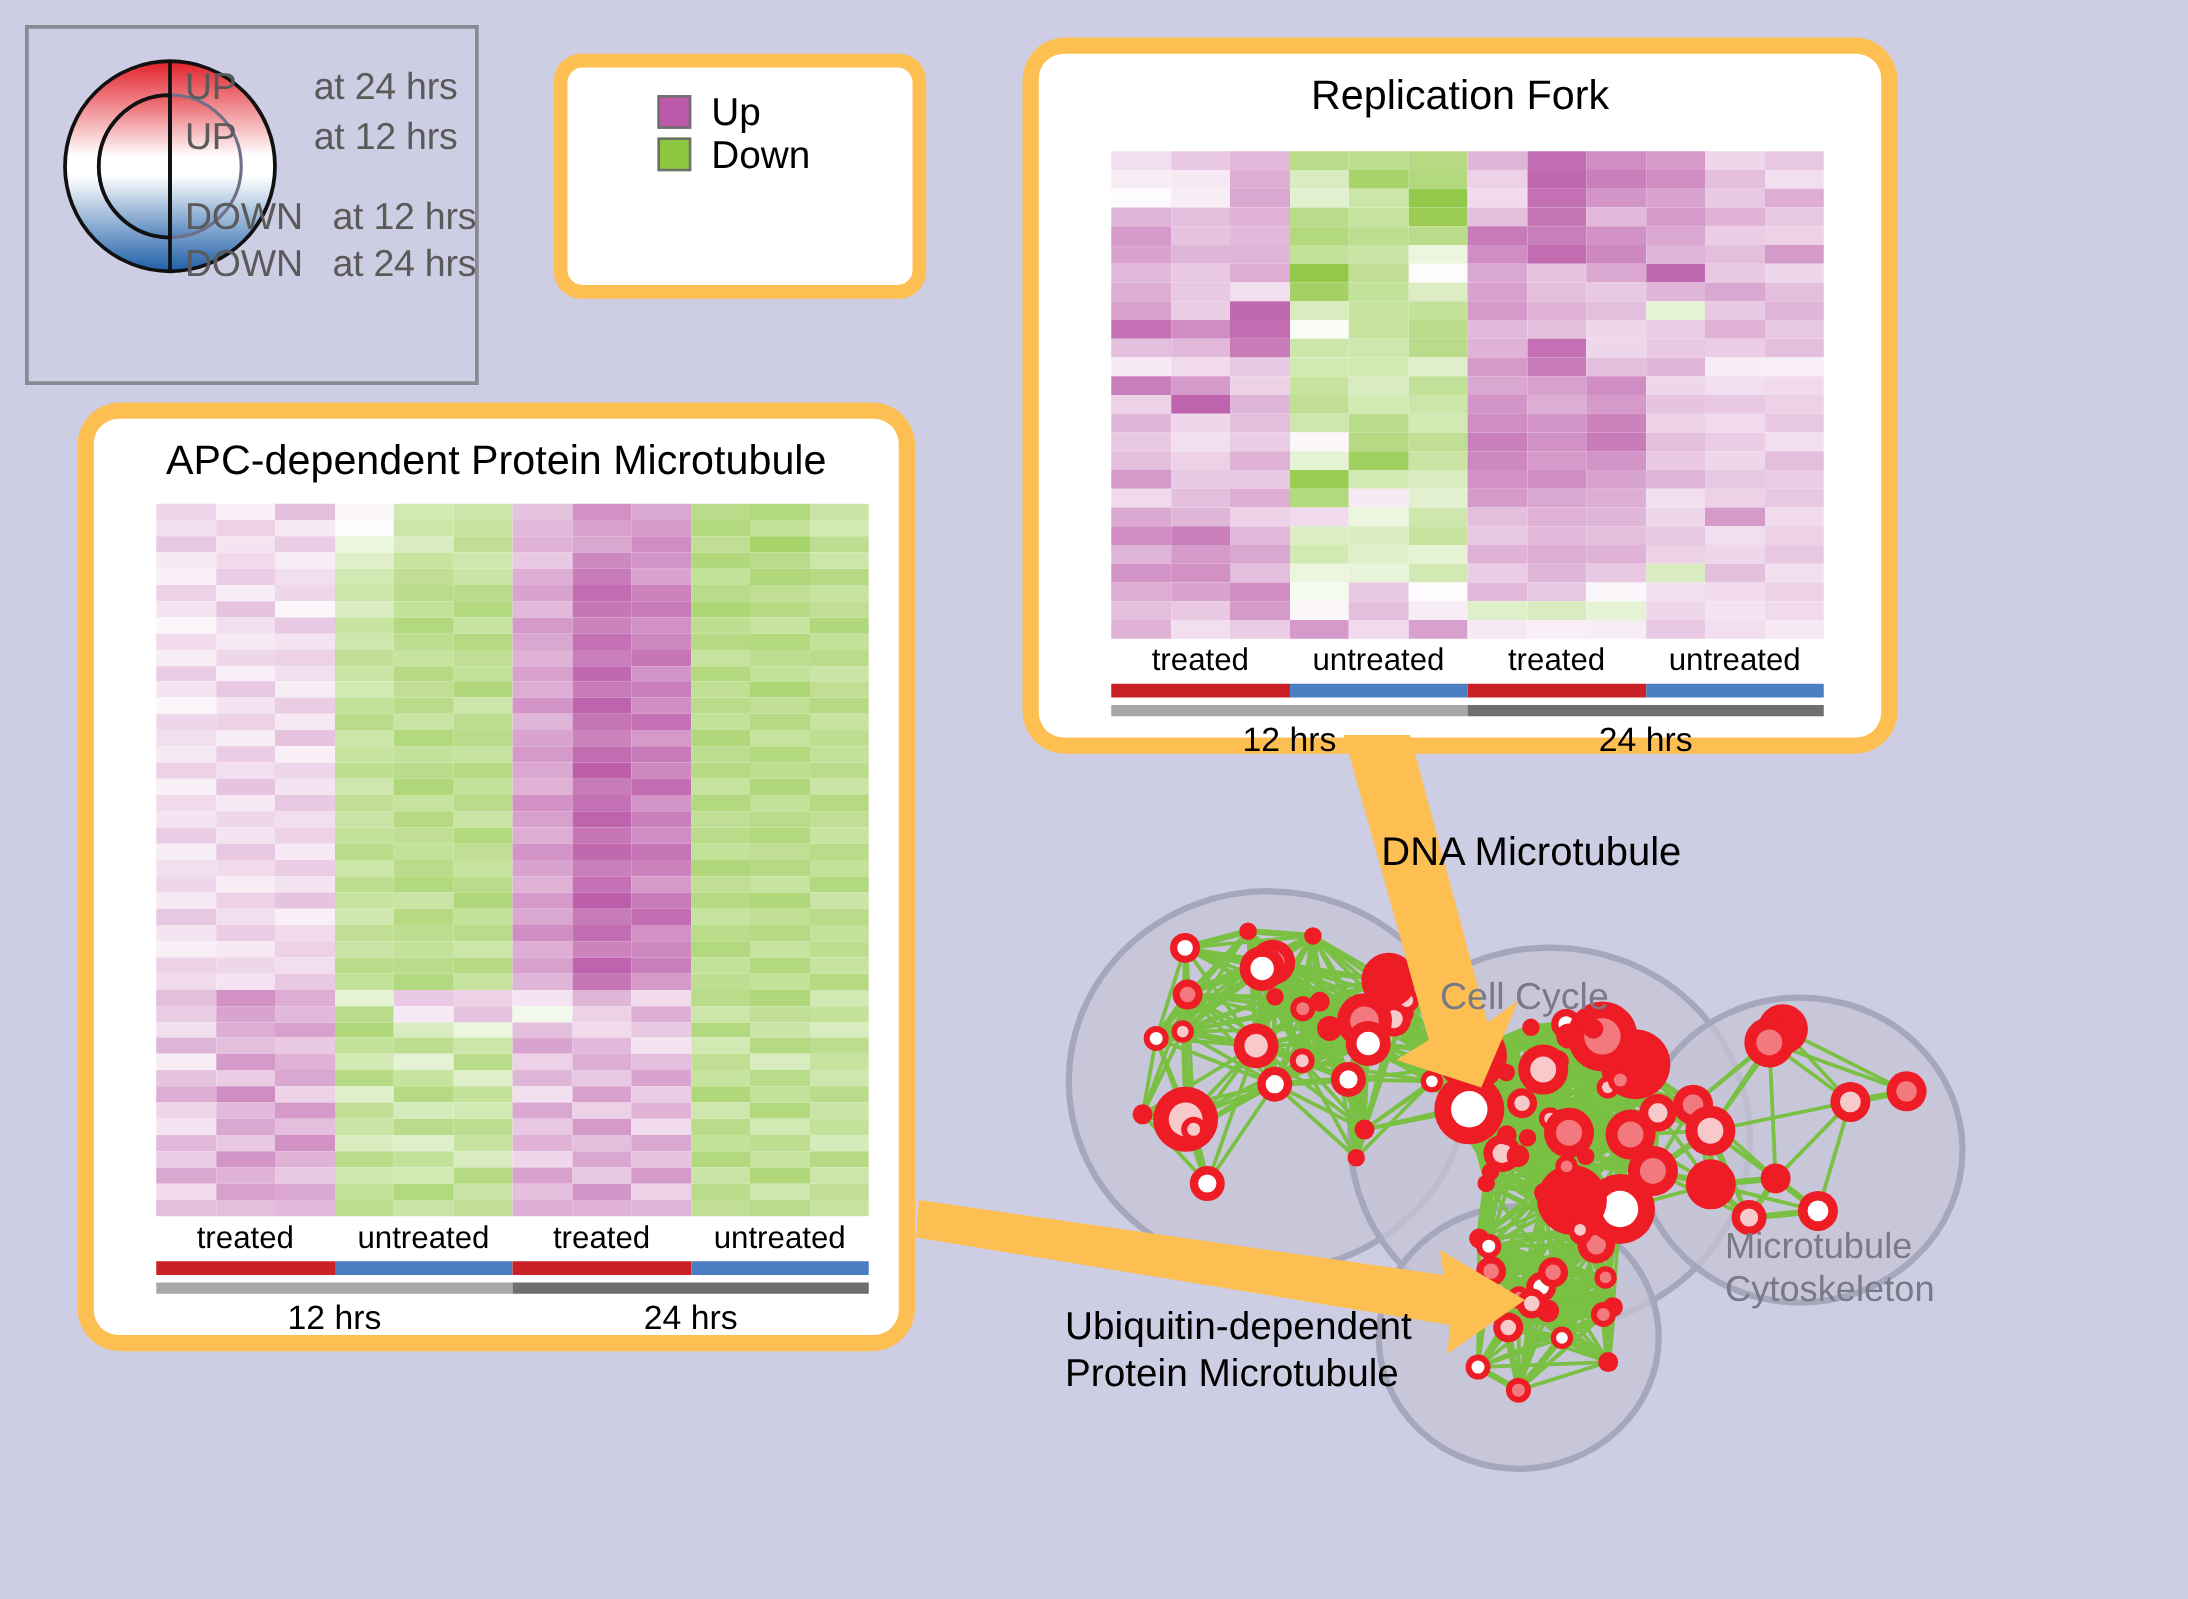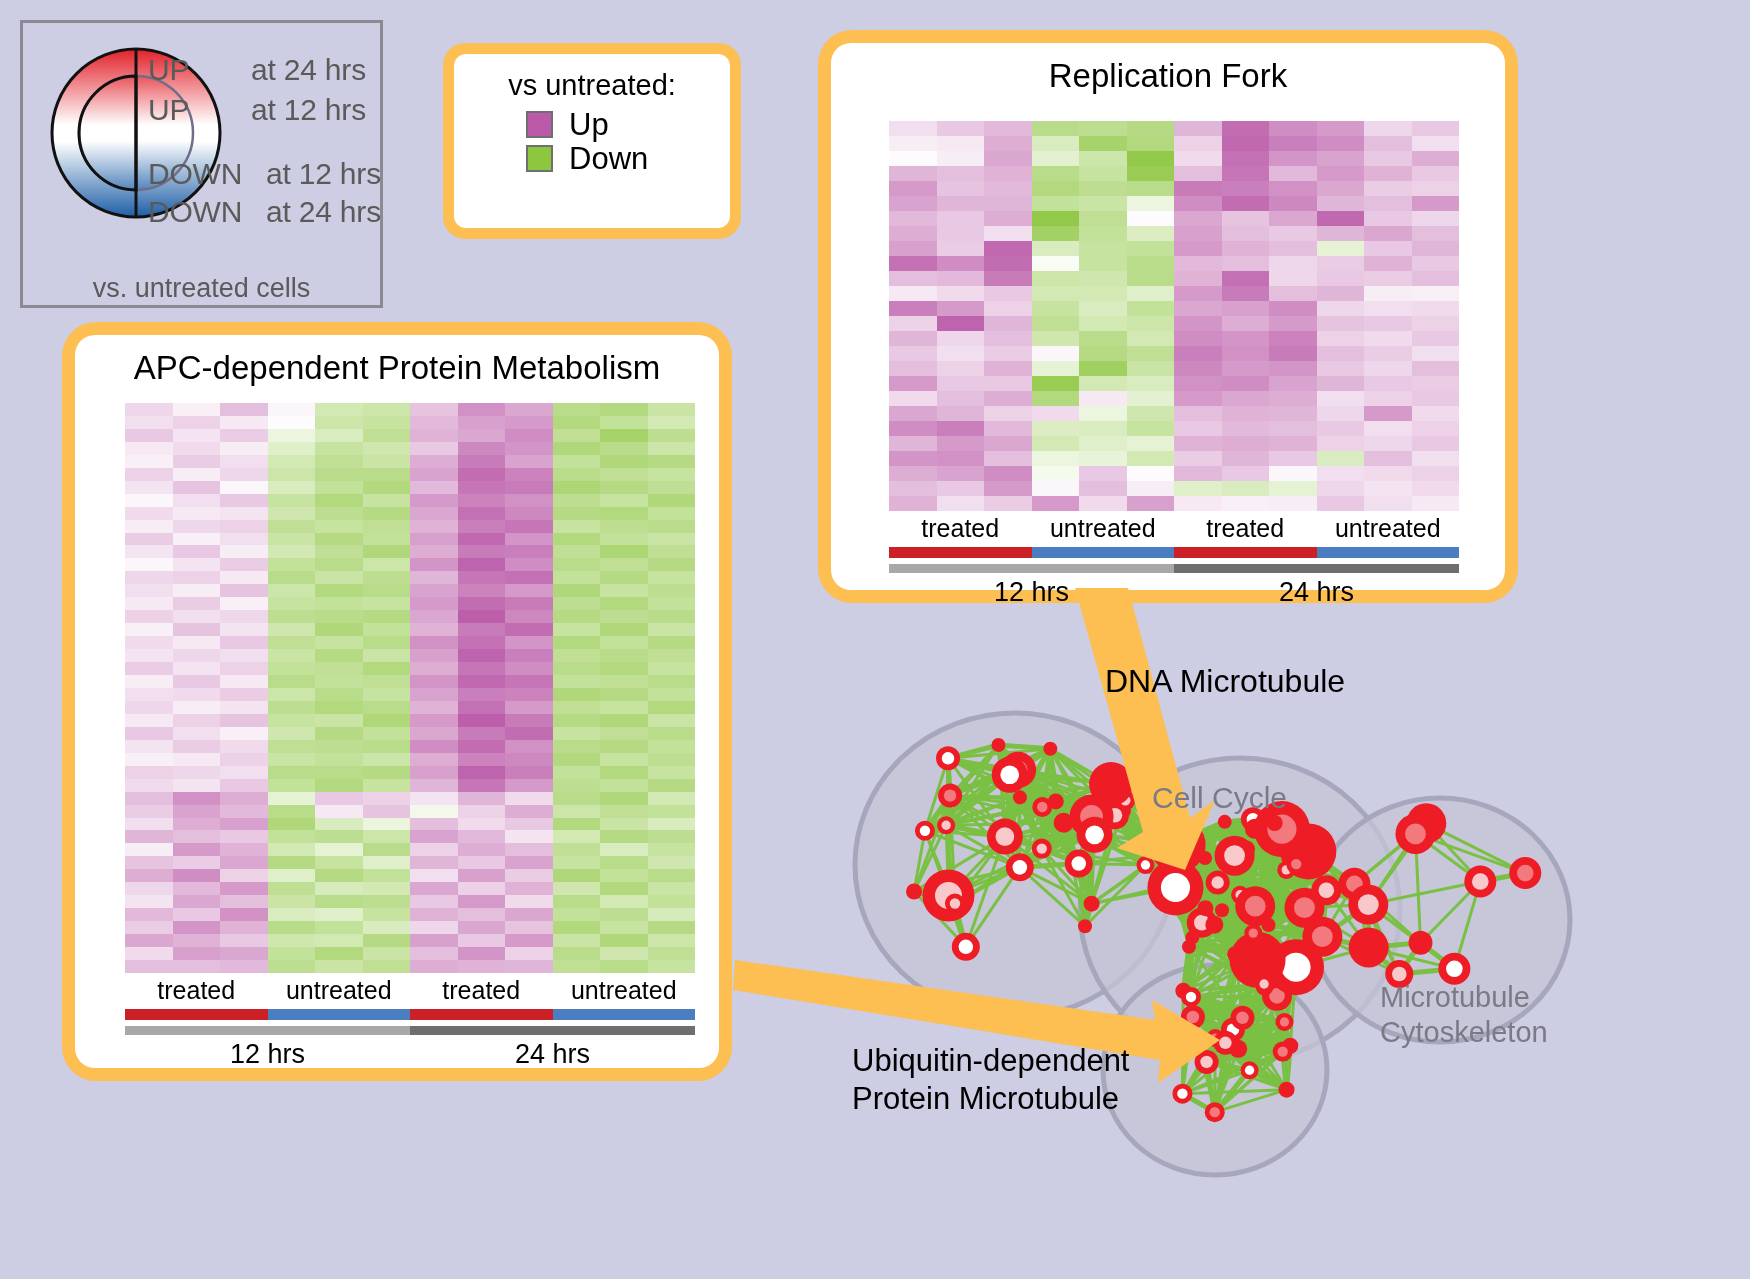--- a/index.html
+++ b/index.html
@@ -95,26 +95,24 @@
 
   <span class="ring-txt" style="left:125px;top:70px;">UP</span>
   <span class="ring-txt" style="left:228px;top:70px;">at 12 hrs</span>
 
   <span class="ring-txt" style="left:125px;top:134px;">DOWN</span>
   <span class="ring-txt" style="left:243px;top:134px;">at 12 hrs</span>
 
   <span class="ring-txt" style="left:125px;top:172px;">DOWN</span>
   <span class="ring-txt" style="left:243px;top:172px;">at 24 hrs</span>
 
-  <div class="ring-foot" style="top:248px;">vs. untreated cells</div>
 </div>
 
 <div class="abs" id="updown-card">
   <div id="updown-inner">
-    <div class="ud-title">vs untreated:</div>
     <div class="ud-rows">
       <div class="ud-row">
         <span class="sw" id="sw-up" style="background: rgb(186, 90, 168);"></span>
         <span class="ud-label">Up</span>
       </div>
       <div class="ud-row">
         <span class="sw" id="sw-down" style="background: rgb(141, 198, 63);"></span>
         <span class="ud-label">Down</span>
       </div>
     </div>
@@ -457,21 +455,21 @@
       </div>
     <div class="time-row" id="rf-times" style="left:58px;top:534px;width:570px;">
         <div class="time-cell" style="flex: 1 1 0%;">12 hrs</div>
         <div class="time-cell" style="flex: 1 1 0%;">24 hrs</div>
       </div>
   </div>
 </div>
 
 <div class="abs panel" id="apc-panel">
   <div class="panel-inner">
-    <div class="panel-title">APC-dependent Protein Metabolism</div>
+    <div class="panel-title">APC-dependent Protein Microtubule</div>
     <div class="hm" id="hm-apc" style="left: 50px; top: 68px; width: 570px; height: 570px; grid-template-columns: repeat(12, 1fr); grid-template-rows: repeat(44, 1fr);">
         <div style="background: rgb(238, 215, 234);"></div>
         <div style="background: rgb(249, 240, 247);"></div>
         <div style="background: rgb(228, 191, 221);"></div>
         <div style="background: rgb(251, 246, 250);"></div>
         <div style="background: rgb(211, 233, 180);"></div>
         <div style="background: rgb(204, 230, 170);"></div>
         <div style="background: rgb(230, 196, 224);"></div>
         <div style="background: rgb(209, 145, 197);"></div>
         <div style="background: rgb(218, 167, 209);"></div>

